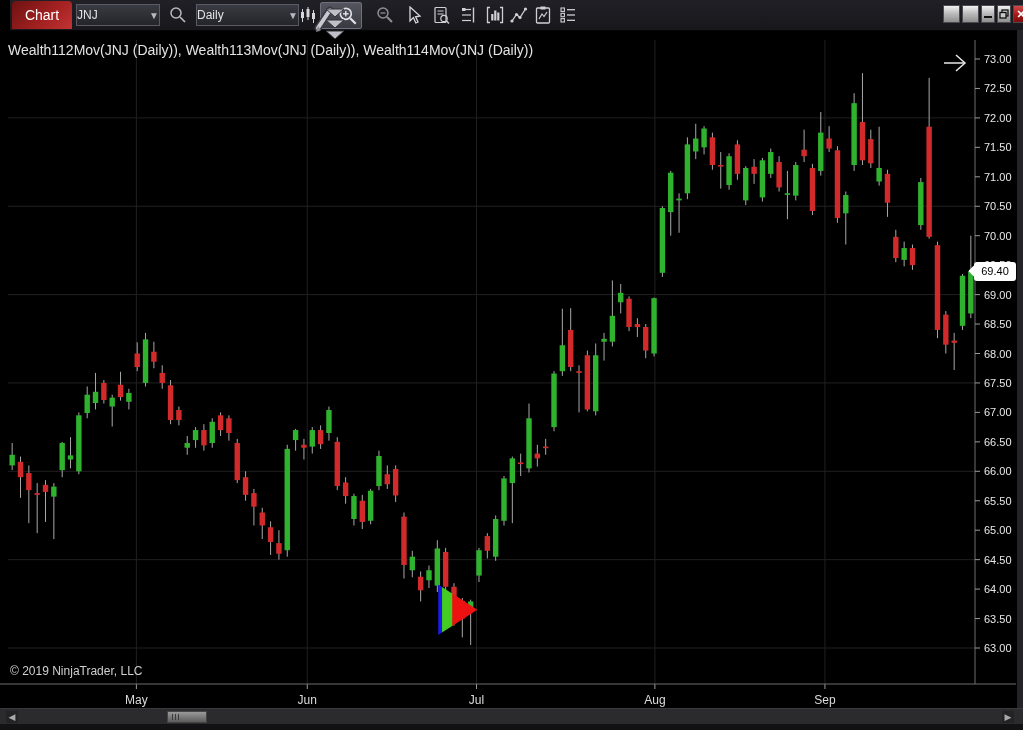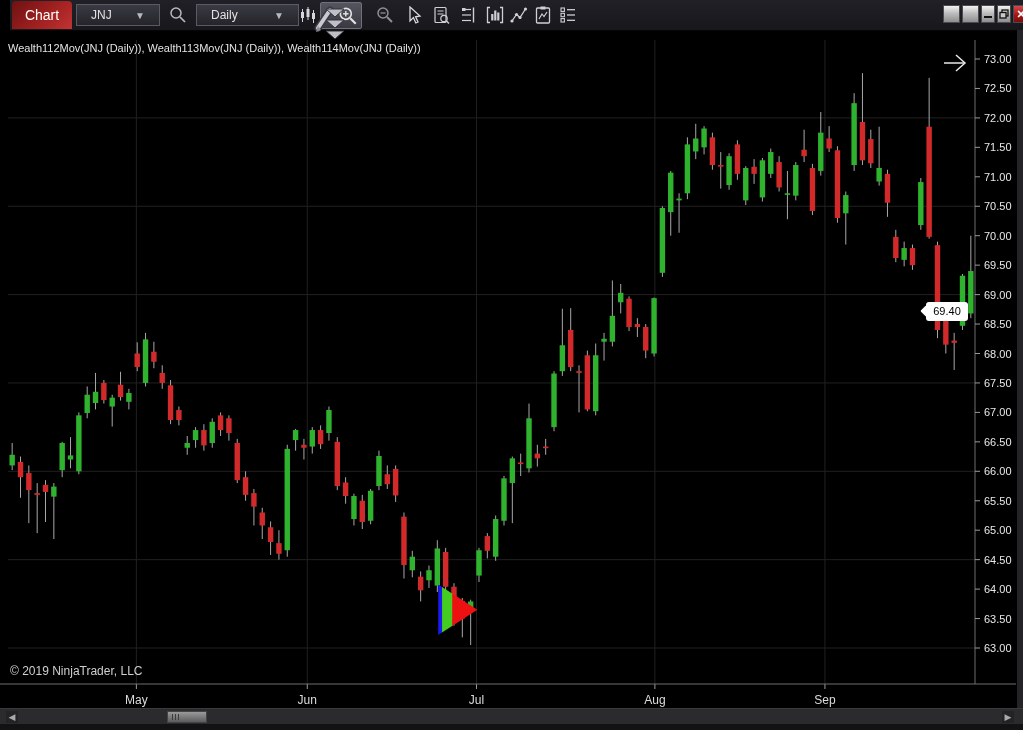--- a/index.html
+++ b/index.html
@@ -7,40 +7,40 @@
        font-family:"Liberation Sans",sans-serif;-webkit-font-smoothing:antialiased;}
   
   #titlebar{position:absolute;left:10px;top:0;width:1023px;height:30px;
             background:linear-gradient(#202026,#17171c);border-bottom:1px solid #050507;}
   .tab-chart{position:absolute;left:2px;top:1px;width:60px;height:28px;
              background:linear-gradient(135deg,#6e1212,#a02020 55%,#c23333);
              border-radius:4px 4px 0 0;color:#fff;font-size:14px;
              display:flex;align-items:center;justify-content:center;}
   .combo{position:absolute;top:4px;height:22px;background:linear-gradient(#3a3a42,#24242a);
          border:1px solid #5a5a64;color:#e2e2e6;font-size:12px;display:flex;
-         align-items:center;padding:0 14px;box-sizing:border-box;}
+         align-items:center;padding:0 0;box-sizing:border-box;}
   .combo .chev{margin-left:auto;color:#b8b8c0;font-size:10px;}
   #combo-instrument{left:66px;width:84px;}
   #combo-interval{left:186px;width:103px;}
   .tbtn{position:absolute;top:2px;height:26px;display:flex;align-items:center;justify-content:center;}
   .tbtn.pressed{background:linear-gradient(#55555f,#393941);border:1px solid #70707c;
                 box-sizing:border-box;border-radius:2px;}
   
   .winbtn{position:absolute;top:5px;height:18px;border:1px solid #4a4a50;box-sizing:border-box;
           background:linear-gradient(#f2f2f2,#bdbdbd 45%,#8e8e8e);display:flex;
           align-items:center;justify-content:center;font-size:11px;color:#111;}
   .winbtn.close{background:linear-gradient(#d24a4a,#a31515 60%,#7c0d0d);color:#fff;font-weight:bold;}
   
   #plot{position:absolute;left:0;top:30px;}
   svg text{font-family:"Liberation Sans",sans-serif;}
-  #indicator-label{position:absolute;left:8px;top:42px;color:#e3e3e3;font-size:11px;}
+  #indicator-label{position:absolute;left:8px;top:42px;color:#e3e3e3;font-size:14px;}
   #copyright{position:absolute;left:10px;top:664px;color:#cfcfcf;font-size:12px;}
-  #price-badge{position:absolute;left:926px;top:261px;width:42px;height:19px;background:#fff;
+  #price-badge{position:absolute;left:974px;top:261px;width:42px;height:19px;background:#fff;
                border-radius:3px;color:#000;font-size:11px;display:flex;align-items:center;
-               justify-content:center;margin-top:40px;}
+               justify-content:center;}
   #price-badge:before{content:"";position:absolute;left:-4px;top:5.5px;width:8px;height:8px;
                background:#fff;transform:rotate(45deg);border-radius:1px;}
   
   #hscroll{position:absolute;left:0;top:708px;width:1023px;height:16px;background:#2b2b2d;
            border-top:1px solid #3a3a3c;}
   .scr-arrow{position:absolute;top:2px;width:12px;height:12px;color:#a8a8a8;font-size:9px;
              display:flex;align-items:center;justify-content:center;background:#232325;}
   #scr-left{left:6px;} #scr-right{left:1002px;}
   #scr-thumb{position:absolute;left:167px;top:2px;width:40px;height:12px;
              background:linear-gradient(#9a9a9a,#5c5c5c);border:1px solid #444;box-sizing:border-box;}

